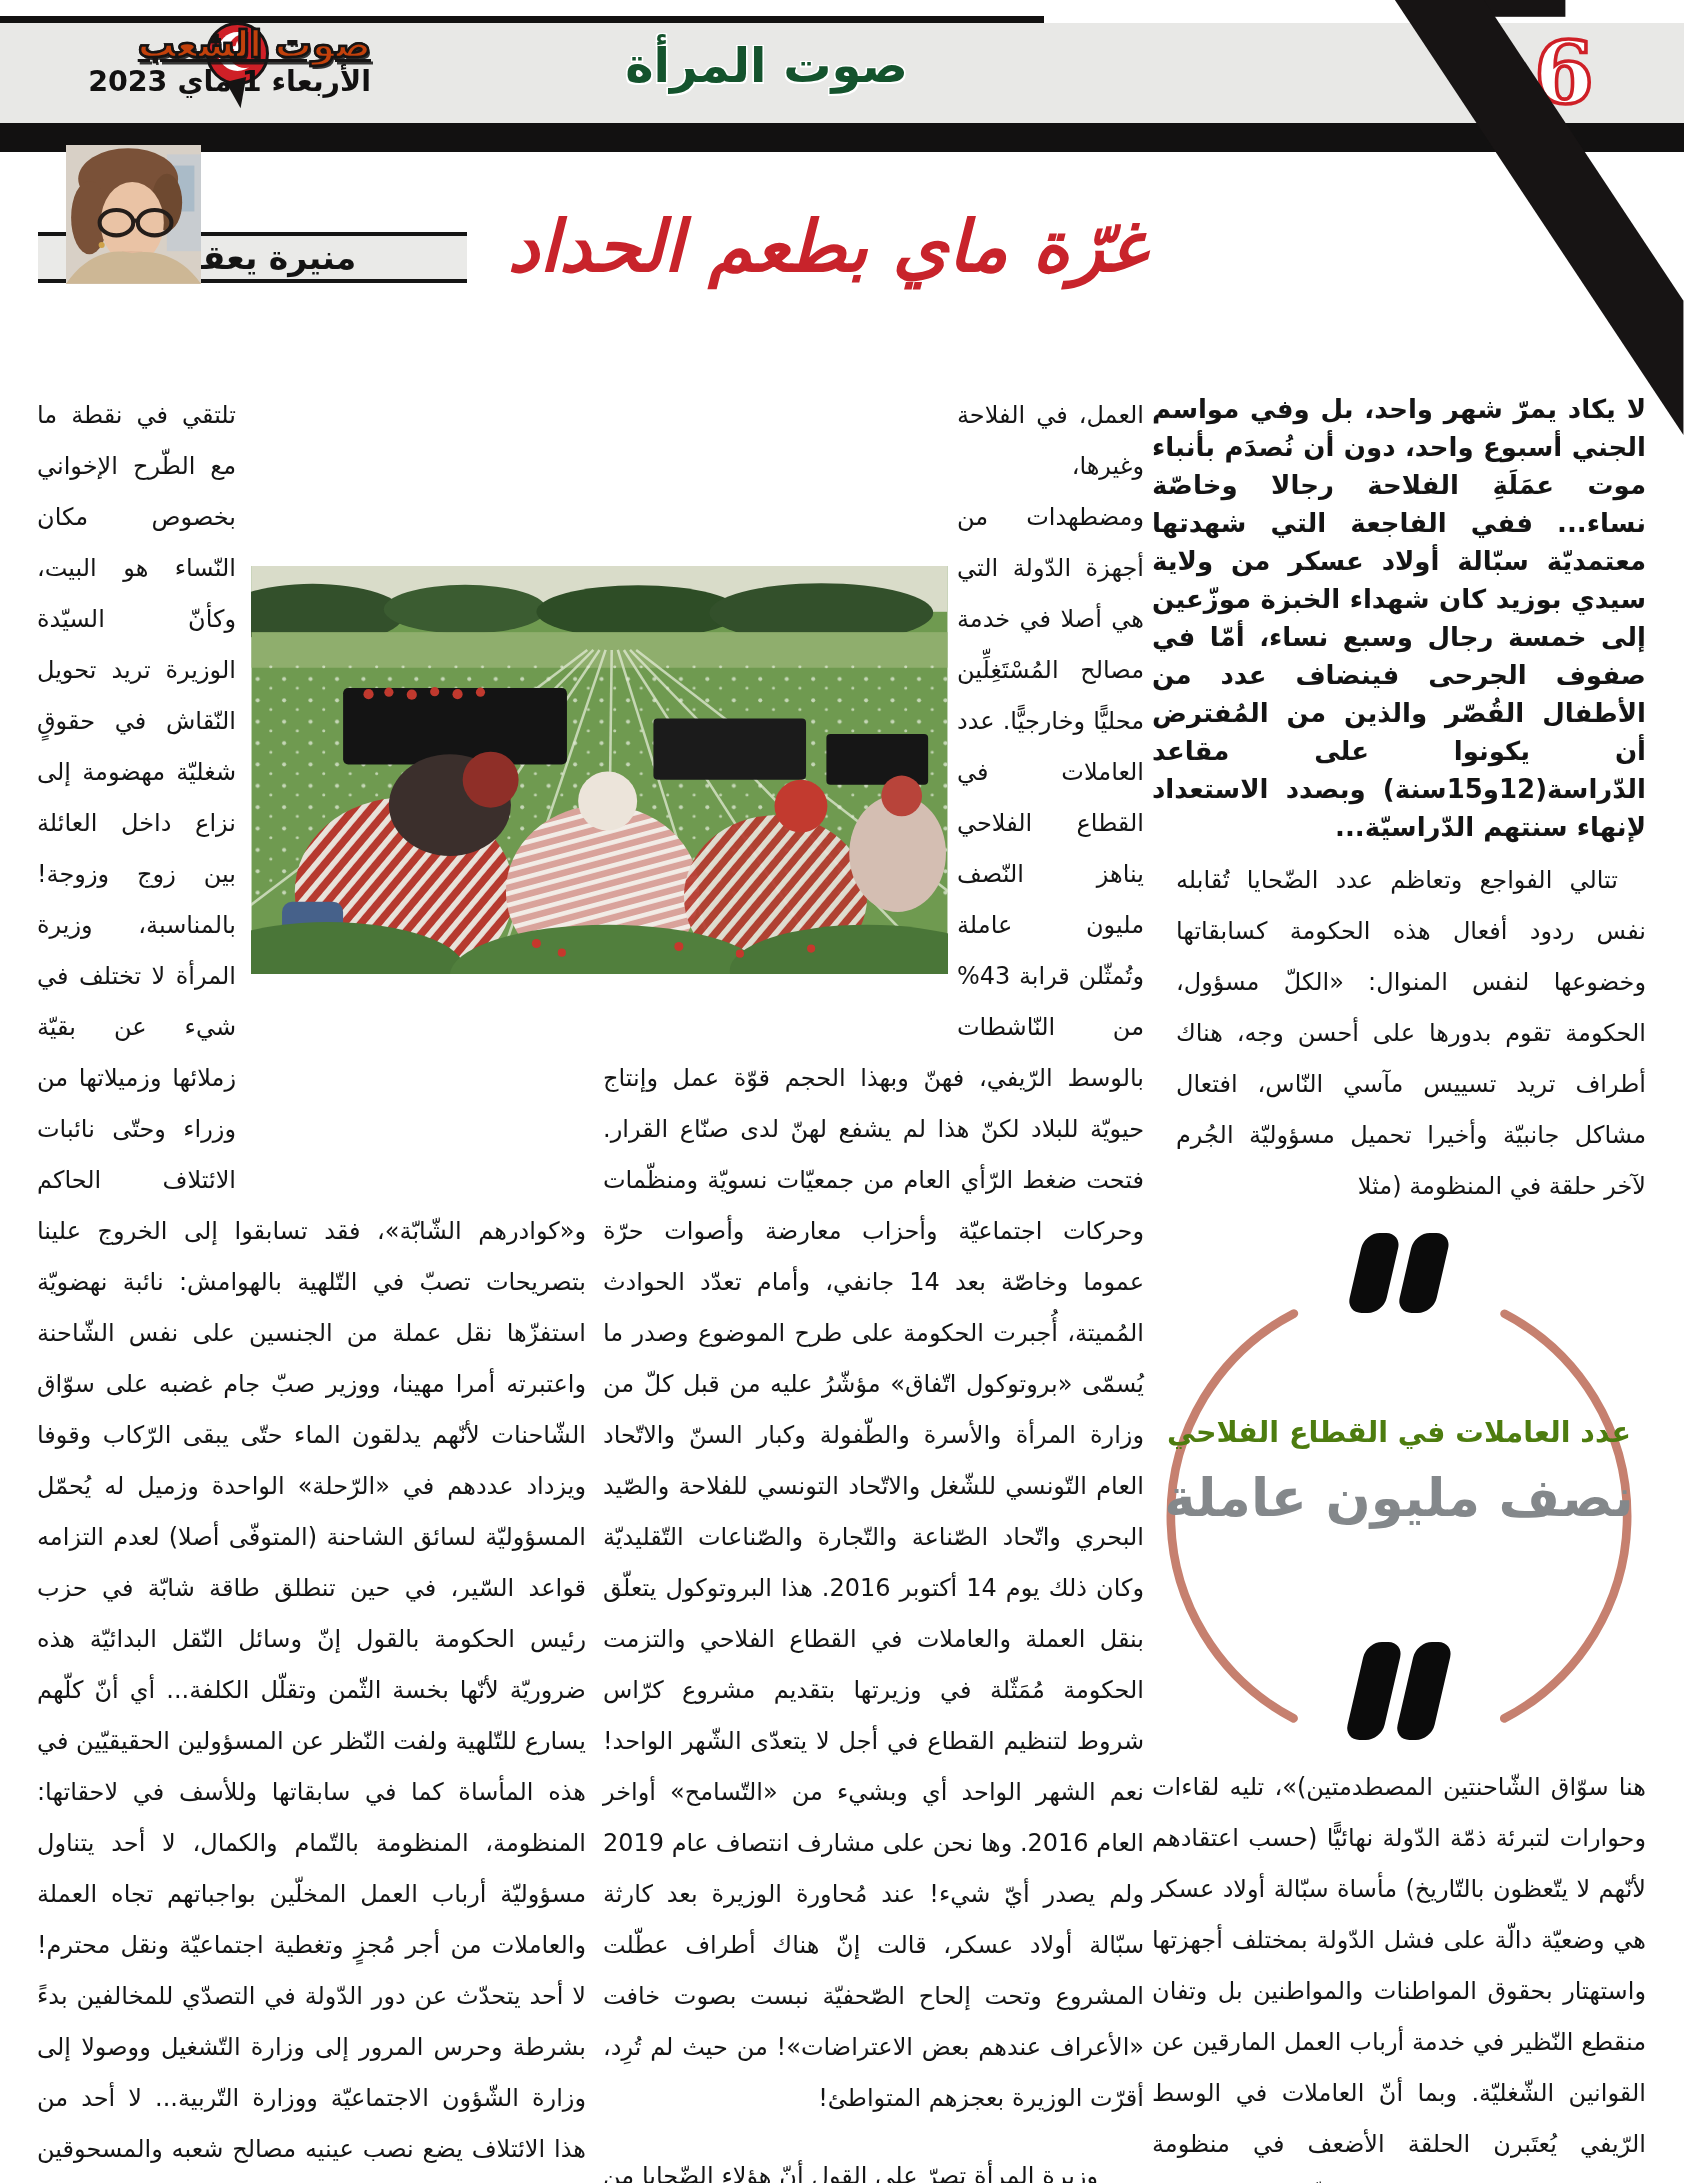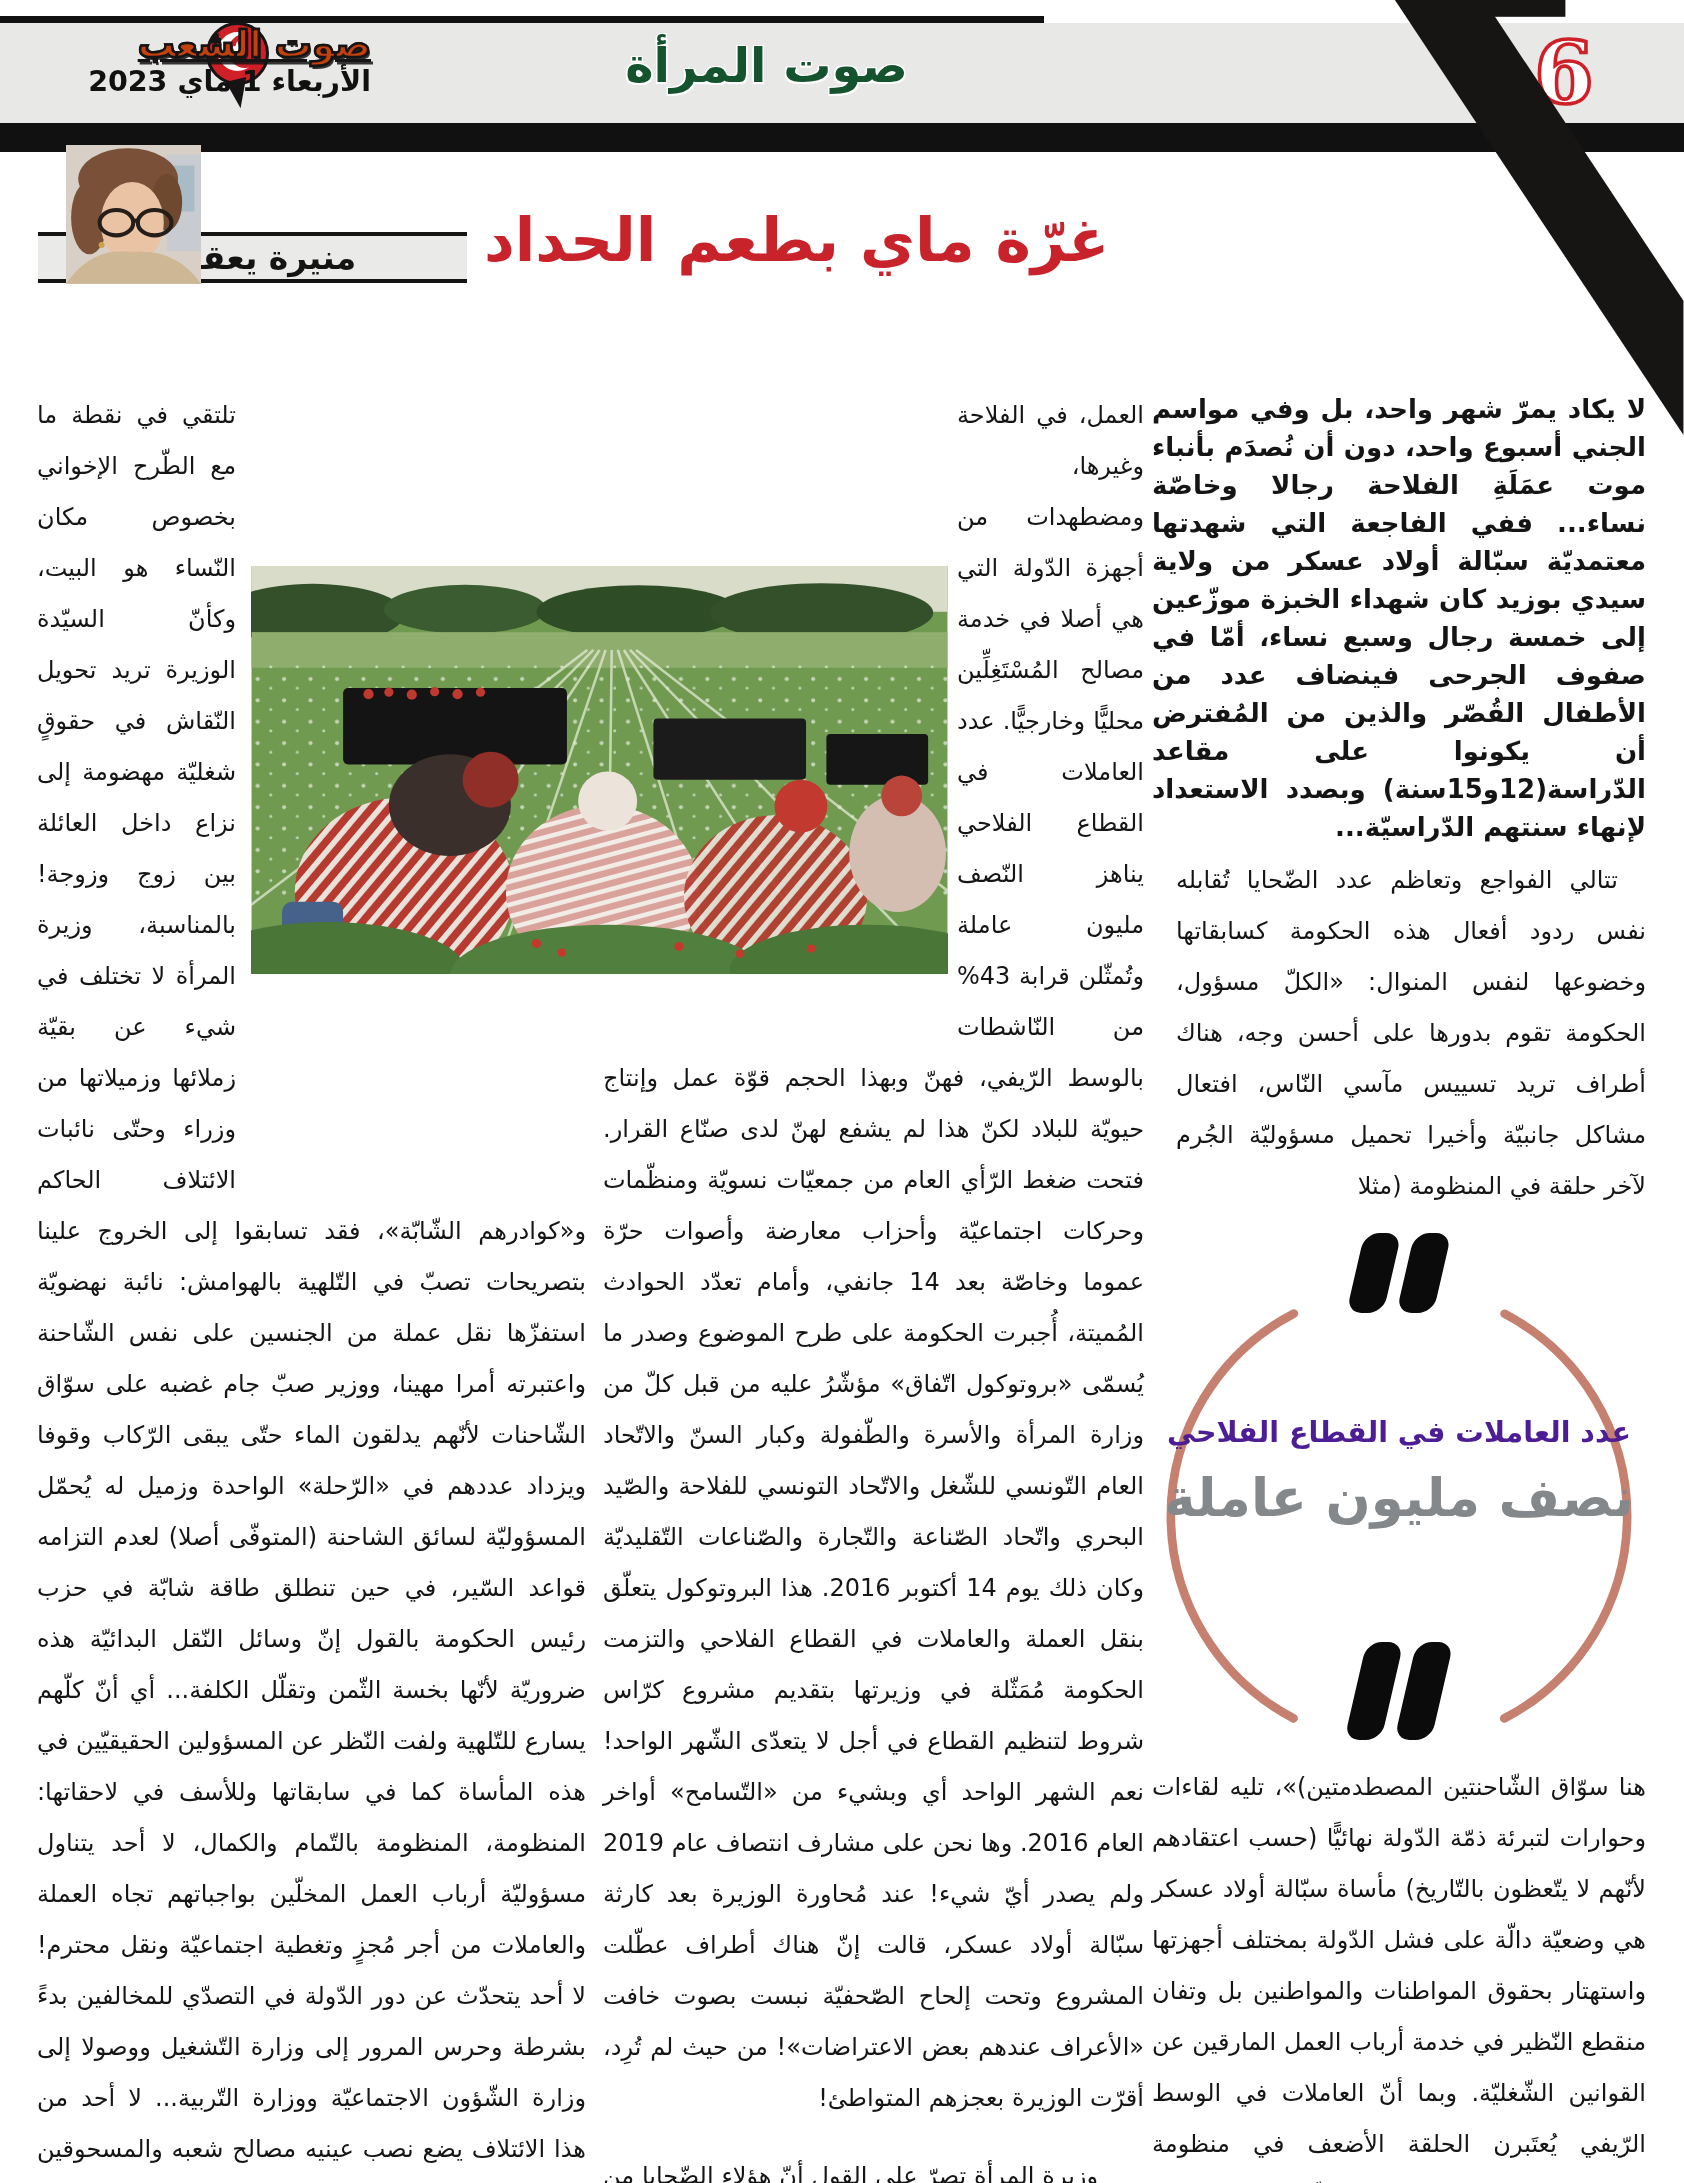--- a/index.html
+++ b/index.html
@@ -52,39 +52,39 @@
   
   .author-plate{
     position:absolute;left:38px;top:232px;width:429px;height:43px;background:#eaeae8;
     border-top:4.6px solid #151515;border-bottom:4.6px solid #151515;
     display:flex;align-items:center;justify-content:center;
   }
   .author-name{font-size:33px;font-weight:bold;color:#141414;white-space:nowrap;}
   .author-photo{position:absolute;left:66px;top:145px;width:135px;height:139px;overflow:hidden;background:#d8d0c6;}
   
   .headline{
-    position:absolute;left:484px;top:203px;width:662px;text-align:left;
-    font-size:60px;font-weight:bold;color:#c8232b;line-height:1.25;white-space:nowrap;
+    position:absolute;left:484px;top:203px;width:662px;text-align:right;
+    font-size:71px;font-weight:bold;color:#c8232b;line-height:1.25;white-space:nowrap;font-style:italic;
   }
   
   .col{position:absolute;top:390px;direction:rtl;color:#151515;}
   .col p{margin:0;text-align:justify;font-size:24px;line-height:51px;}
   .col-right{left:1152px;width:494px;}
   .col-middle{left:603px;width:541px;}
   .col-left{left:37px;width:549px;}
   p.intro{font-weight:bold;font-size:26px;line-height:38px;margin-bottom:9.2px !important;}
   p.indent{text-indent:28px;margin-left:24px;}
   p.indent2{text-indent:46px;margin-top:26.5px !important;}
   .wrap-spacer-left{float:left;width:354px;height:461px;margin-top:176px;}
   .wrap-spacer-right{float:right;width:350px;height:637px;margin-top:176px;}
   
   .pullquote{position:relative;height:550px;}
   .pullquote svg{position:absolute;left:0;top:0;}
   .pq-line1{position:absolute;top:204px;left:0;width:100%;text-align:center;
-    font-size:28.5px;font-weight:bold;color:#4c1d95;white-space:nowrap;}
+    font-size:28.5px;font-weight:bold;color:#4d7c0f;white-space:nowrap;}
   .pq-line2{position:absolute;top:255px;left:0;width:100%;text-align:center;
     font-size:53px;font-weight:bold;color:#84888b;white-space:nowrap;}
   .qmark{position:absolute;left:50%;transform:translateX(-50%);display:flex;gap:13.2px;}
   .qmark-top{top:20.4px;}
   .qmark-bottom{top:430px;}
   .qmark span{display:block;width:37px;background:#0b0b0b;border-radius:15.3px;transform:skewX(-13deg);}
   .qmark-top span{height:80px;}
   .qmark-bottom span{height:98px;}
   
   .field-photo{position:absolute;left:251px;top:566px;width:697px;height:408px;overflow:hidden;}

